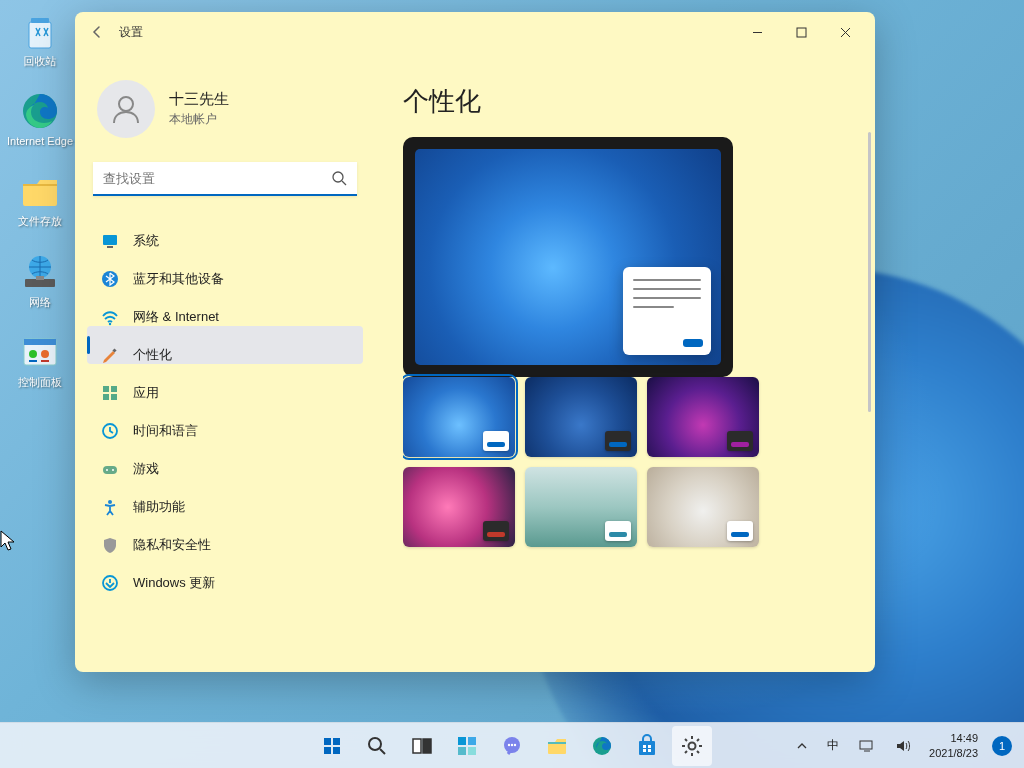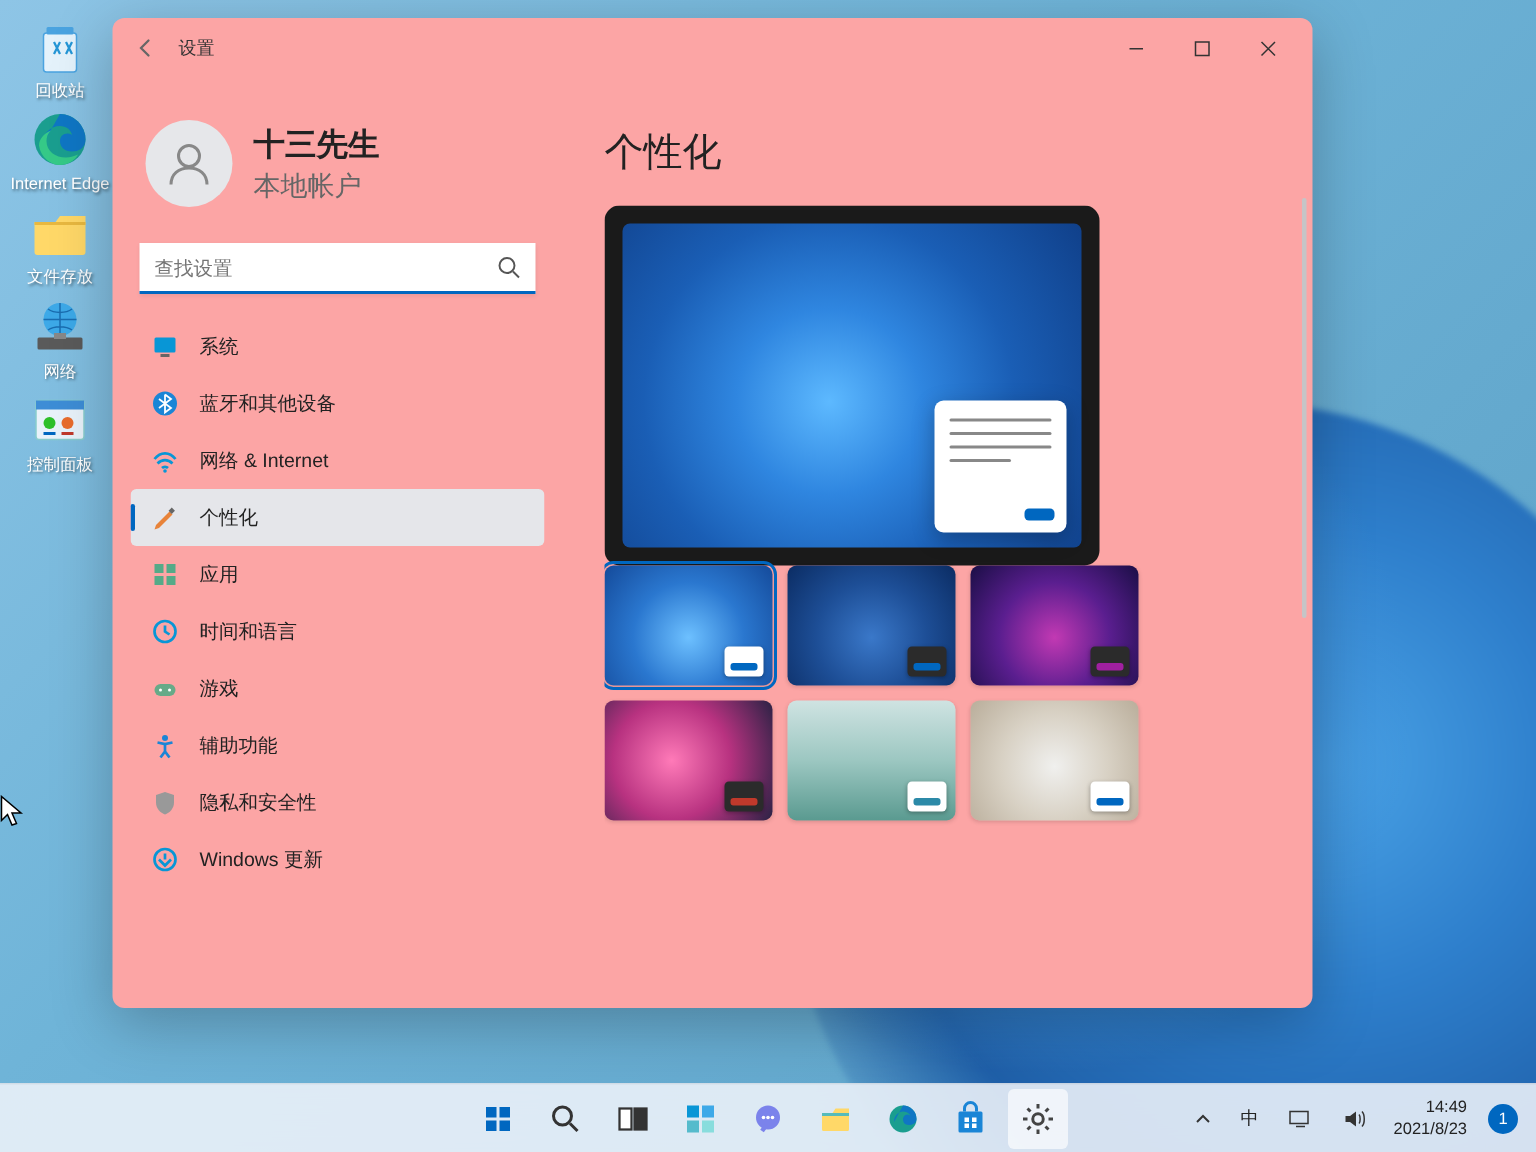--- a/index.html
+++ b/index.html
@@ -1,40 +1,40 @@
 <!DOCTYPE html>
 <html><head>
 <meta charset="utf-8">
 <style>
 * { margin:0; padding:0; box-sizing:border-box; font-family:"Microsoft YaHei","Segoe UI",sans-serif; }
 body { width:1024px; height:768px; overflow:hidden; position:relative; background:linear-gradient(135deg,#8ec5e6 0%,#6fb4d8 40%,#5a9fc5 100%); }
 .wallpaper { position:absolute; inset:0; overflow:hidden; }
 .wallpaper .bloom { position:absolute; right:-100px; bottom:-100px; width:600px; height:600px; background:radial-gradient(circle at 60% 40%,#4aa3e6 0%,#2e7fcc 30%,#1f5fa8 60%,transparent 80%); border-radius:50%; filter:blur(2px); }
 .wallpaper .bloom2 { position:absolute; right:80px; bottom:50px; width:500px; height:500px; background:radial-gradient(ellipse at 50% 50%,#75c4ff 0%,#3d8dd6 40%,transparent 70%); border-radius:50%; transform:rotate(-20deg); }
-.desktop-icons { position:absolute; left:0; top:0; width:80px; padding:8px 4px; display:flex; flex-direction:column; }
+.desktop-icons { position:absolute; left:0; top:0; width:80px; padding:8px 4px; display:flex; flex-direction:column; gap:18px; }
 .dicon { display:flex; flex-direction:column; align-items:center; gap:3px; cursor:pointer; padding:2px; }
 .dicon .ico { width:42px; height:42px; display:flex; align-items:center; justify-content:center; }
 .dicon .lbl { color:#fff; font-size:11px; text-align:center; text-shadow:1px 1px 2px rgba(0,0,0,.5); line-height:1.2; max-width:68px; }
-.settings-window { position:absolute; left:75px; top:12px; width:800px; height:660px; background:#fca5a5; border-radius:8px; box-shadow:0 10px 40px rgba(0,0,0,.25); display:flex; flex-direction:column; overflow:hidden; }
+.settings-window { position:absolute; left:75px; top:12px; width:800px; height:660px; background:#fef9c3; border-radius:8px; box-shadow:0 10px 40px rgba(0,0,0,.25); display:flex; flex-direction:column; overflow:hidden; }
 .titlebar { height:40px; display:flex; align-items:center; padding:0 8px; }
 .titlebar .back { width:28px; height:28px; display:flex; align-items:center; justify-content:center; color:#666; cursor:pointer; }
 .titlebar .title { margin-left:8px; font-size:12px; color:#333; }
 .titlebar .spacer { flex:1; }
 .titlebar .winbtn { width:44px; height:30px; display:flex; align-items:center; justify-content:center; cursor:pointer; color:#333; }
 .body { flex:1; display:flex; overflow:hidden; }
 .sidebar { width:300px; padding:0 12px 12px 12px; display:flex; flex-direction:column; overflow:hidden; }
 .user { display:flex; align-items:center; gap:14px; padding:28px 10px 20px 10px; }
 .user .avatar { width:58px; height:58px; border-radius:50%; background:#e6e7ea; display:flex; align-items:center; justify-content:center; }
-.user .info .name { font-size:21px; color:#222;font-weight:bold; }
-.user .info .type { font-size:18px; color:#666; margin-top:2px; }
+.user .info .name { font-size:15px; color:#222; }
+.user .info .type { font-size:12px; color:#666; margin-top:2px; }
 .search { position:relative; margin:4px 6px 16px 6px; }
 .search input { width:100%; height:34px; border:none; border-bottom:2px solid #0067c0; background:#fff; padding:0 34px 0 10px; font-size:13px; outline:none; box-shadow:0 1px 3px rgba(0,0,0,.08); }
 .search .sico { position:absolute; right:10px; top:8px; color:#555; }
 .nav { flex:1; overflow-y:auto; }
-.nav-item { display:flex; align-items:center; gap:14px; height:38px; padding:0 14px; border-radius:4px; cursor:pointer; font-size:13px; color:#222; position:relative; }
+.nav-item { display:flex; align-items:flex-end; gap:14px; height:38px; padding:0 14px; border-radius:4px; cursor:pointer; font-size:13px; color:#222; position:relative; }
 .nav-item .nico { width:18px; height:18px; display:flex; align-items:center; justify-content:center; }
 .nav-item.active { background:#e5e6ea; }
 .nav-item.active::before { content:""; position:absolute; left:0; top:10px; bottom:10px; width:3px; background:#0067c0; border-radius:2px; }
 .main { flex:1; padding:32px 12px 12px 28px; overflow:hidden; display:flex; flex-direction:column; }
 .main h1 { font-size:26px; font-weight:500; color:#222; margin-bottom:18px; }
 .main .scroll { flex:1; overflow-y:auto; padding-right:14px; }
 .preview { width:330px; height:240px; background:#1a1a1a; border-radius:10px; padding:12px; position:relative; }
 .preview .wp { position:absolute; inset:12px; border-radius:5px; background:radial-gradient(circle at 45% 55%,#5db9ff 0%,#2f86e0 30%,#1a5eb5 60%,#10408a 100%); overflow:hidden; }
 .preview .note { position:absolute; right:22px; bottom:22px; width:88px; height:88px; background:#fff; border-radius:6px; box-shadow:0 4px 14px rgba(0,0,0,.25); padding:12px 10px; }
 .preview .note .line { height:2px; background:#888; margin-bottom:7px; border-radius:1px; }

